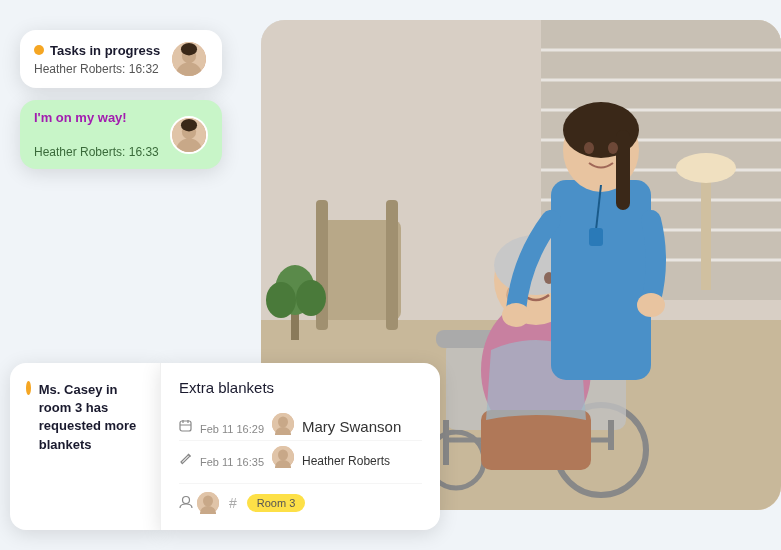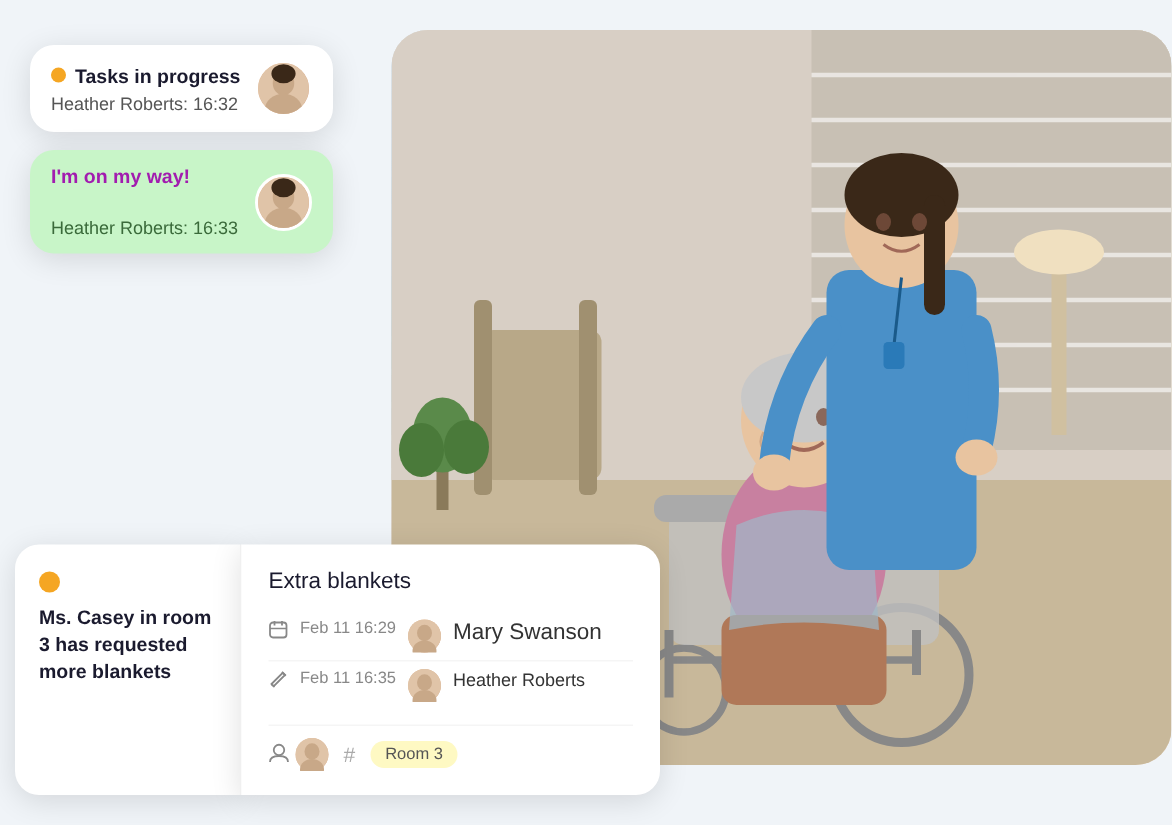--- a/index.html
+++ b/index.html
@@ -135,21 +135,21 @@
       z-index: 10;
     }
 
     .notification-card {
       background: white;
       border-radius: 16px 0 0 16px;
       padding: 18px 16px;
       width: 150px;
       box-shadow: 0 4px 20px rgba(0,0,0,0.12);
       display: flex;
-      flex-direction: column;
+      flex-direction: row;
       gap: 8px;
     }
 
     .notif-dot {
       width: 14px;
       height: 14px;
       border-radius: 50%;
       background: #f5a623;
     }
 
@@ -171,21 +171,21 @@
 
     .task-title {
       font-size: 15px;
       font-weight: 400;
       color: #1a1a2e;
       margin-bottom: 12px;
     }
 
     .task-row {
       display: flex;
-      align-items: flex-start;
+      align-items: flex-end;
       gap: 8px;
       padding: 5px 0;
       font-size: 12px;
       color: #444;
     }
 
     .task-row + .task-row {
       border-top: 1px solid #f5f5f5;
     }
 
@@ -227,21 +227,21 @@
       align-items: center;
       gap: 4px;
     }
 
     .footer-icon {
       font-size: 14px;
       color: #888;
     }
 
     .room-tag {
-      background: #fef9c3;
+      background: #fde047;
       border-radius: 20px;
       padding: 3px 10px;
       font-size: 11px;
       color: #555;
     }
 
     .hash-icon {
       color: #aaa;
       font-size: 14px;
     }

